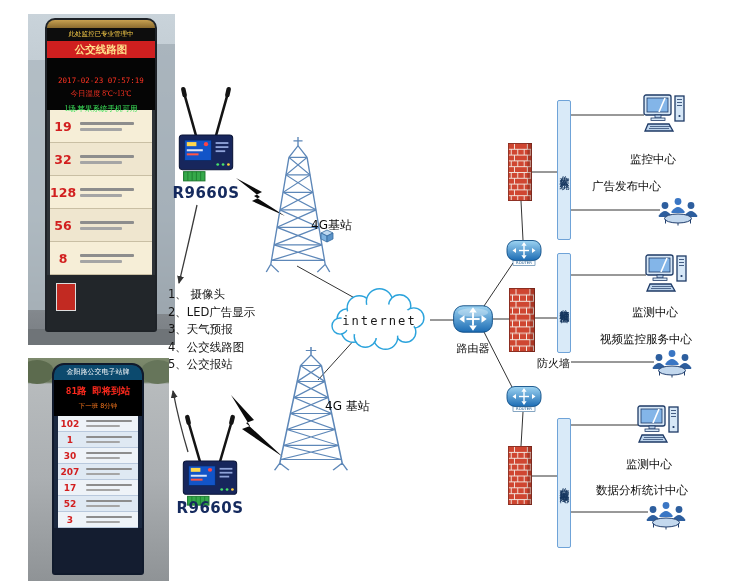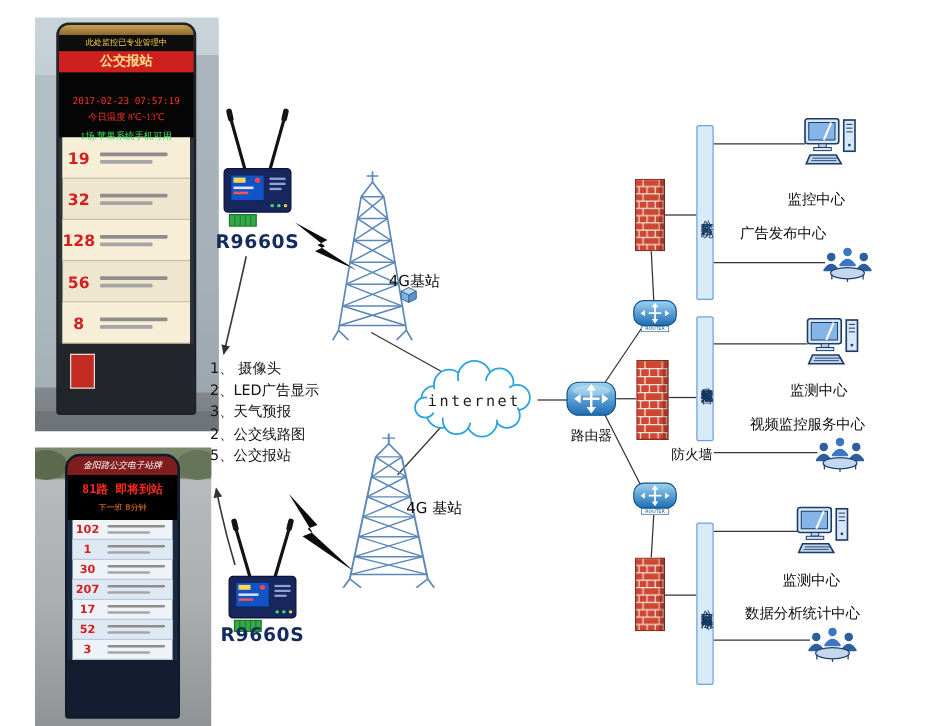--- a/index.html
+++ b/index.html
@@ -49,21 +49,21 @@
   .tbars i:last-child{width:42px;background:#a5a5a5;}
   #p1-bottom{position:relative;height:66px;background:#22262a;}
   #p1-ad{position:absolute;left:9px;top:8px;width:20px;height:28px;background:#c22a22;border:1px solid #ddd;}
 
   
   #photo2{left:28px;top:358px;width:141px;height:223px;z-index:2;overflow:hidden;
     background:linear-gradient(180deg,#7d8a6d 0,#6d7a60 24px,#b7bbbd 26px,#abafb2 120px,#8f9396 100%);}
   .bush{position:absolute;top:2px;width:34px;height:24px;border-radius:50%;background:#5c6b4e;}
   #bu1{left:-8px;} #bu2{right:-6px;background:#66755a;}
   #p2-pillar{position:absolute;left:24px;top:5px;width:92px;height:212px;background:#1b2940;border:2px solid #101a2c;border-radius:12px 12px 3px 3px;overflow:hidden;}
-  #p2-head{height:15px;background:#7f1d1d;color:#fff;font-size:7px;line-height:15px;text-align:center;border-radius:9px 9px 0 0;overflow:hidden;font-style:italic;}
+  #p2-head{height:15px;background:#0c4a6e;color:#fff;font-size:7px;line-height:15px;text-align:center;border-radius:9px 9px 0 0;overflow:hidden;}
   #p2-led{height:36px;background:#000;}
   #p2-led1{color:#ff2a1e;font-weight:bold;font-size:9.5px;text-align:center;padding-top:5px;font-family:"DejaVu Sans Mono",monospace;}
   #p2-led2{color:#ff7a1e;font-size:6.5px;text-align:center;margin-top:4px;}
   #p2-rows{margin:0 4px;background:#eef3f8;}
   .p2-row{height:16px;display:flex;align-items:center;border-bottom:1px solid #b9c9dd;}
   .p2-row:nth-child(even){background:#dfe9f3;}
   .p2-num{width:24px;text-align:center;color:#d21f1f;font-weight:bold;font-size:9px;}
   .p2-row .tbars i{height:2.5px;width:46px;margin:1.2px 0;}
   .p2-row .tbars i:last-child{width:34px;}
   #p2-base{height:45px;background:#141d30;}
@@ -208,21 +208,21 @@
     </g>
   </svg>
 
   <div id="photo1" class="abs">
     <div id="b1" class="bldg"></div>
     <div id="b2" class="bldg"></div>
     <div id="p1-ground"></div>
     <div id="p1-kiosk">
       <div id="p1-cap"></div>
       <div id="p1-header">此处监控已专业管理中</div>
-      <div id="p1-banner">公交报站</div>
+      <div id="p1-banner">公交线路图</div>
       <div id="p1-led">
         <div class="lled r1">2017-02-23 07:57:19</div>
         <div class="lled r2">今日温度 8℃~13℃</div>
         <div class="lled g1">1场.苹果系统手机可用</div>
       </div>
       <div id="p1-rows">
         <div class="p1-row">
             <span class="p1-num">19</span>
             <span class="tbars">
               <i></i>
@@ -335,21 +335,21 @@
 
   <svg class="node" style="left:178px;top:414px;width:64px;height:98px" viewBox="0 0 60 100" preserveAspectRatio="none">
       <use href="#deviceShape"></use>
     </svg>
   <div class="devlbl" style="left:174px;top:499px;width:72px">R9660S</div>
 
   <div id="featlist">
     <div>1、 摄像头</div>
     <div>2、LED广告显示</div>
     <div>3、天气预报</div>
-    <div>2、公交线路图</div>
+    <div>4、公交线路图</div>
     <div>5、公交报站</div>
   </div>
 
   <svg class="node" style="left:264px;top:136px;width:68px;height:138px" viewBox="0 -8 60 142" preserveAspectRatio="none">
       <use href="#towerShape"></use>
     </svg>
   <div class="lbl" style="left:311px;top:217px;font-size:12px">4G基站</div>
   <svg class="node" style="left:318px;top:228px;width:18px;height:16px" viewBox="0 0 18 16">
       <use href="#cubeShape"></use>
     </svg>

